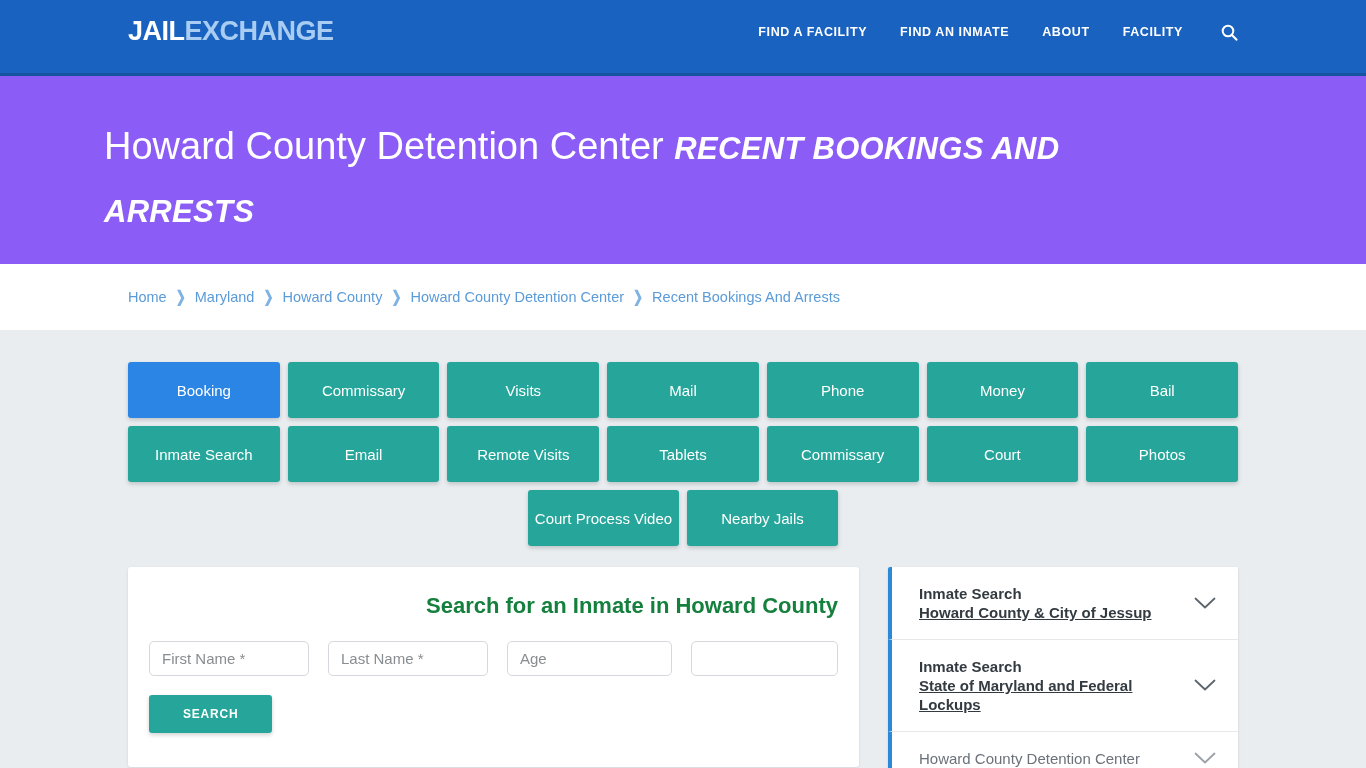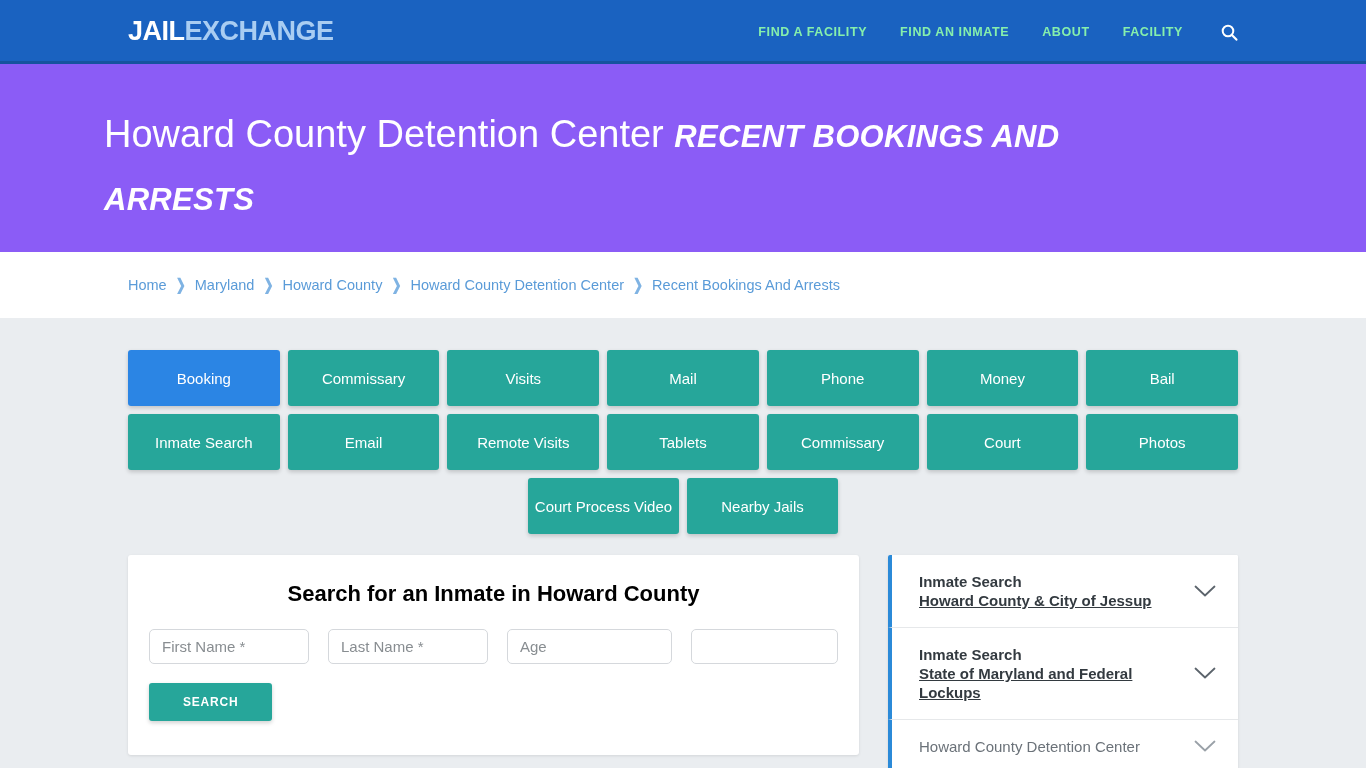--- a/index.html
+++ b/index.html
@@ -7,21 +7,21 @@
     width: 1366px;
     height: 768px;
     overflow: hidden;
     background: #eaedf0;
     font-family: "Liberation Sans", sans-serif;
   }
 
   
   .topnav {
     position: relative;
-    height: 64px;
+    height: 76px;
     background: #1a62c0;
     display: flex;
     align-items: center;
   }
   .topnav::after {
     content: "";
     position: absolute;
     left: 0; right: 0; bottom: 0;
     height: 3px;
     background: #16539f;
@@ -42,21 +42,21 @@
   .navlinks {
     position: absolute;
     right: 128px;
     top: 0;
     height: 64px;
     display: flex;
     align-items: center;
     gap: 33px;
   }
   .navlinks a {
-    color: #86efac;
+    color: #ffffff;
     font-size: 12.5px;
     font-weight: bold;
     letter-spacing: 0.6px;
     text-decoration: none;
     white-space: nowrap;
   }
   .search-icon-btn {
     display: flex;
     align-items: center;
     justify-content: center;
@@ -161,24 +161,24 @@
 
   .searchcard {
     width: 731px;
     background: #ffffff;
     border-radius: 3px;
     box-shadow: 0 1px 3px rgba(0,0,0,0.10);
     padding: 26px 21px 30px 21px;
     min-height: 200px;
   }
   .searchcard h2 {
-    text-align: center;
+    text-align: right;
     font-size: 22px;
     font-weight: bold;
-    color: #000000;
+    color: #15803d;
     margin-bottom: 22px;
   }
   .fieldrow {
     display: flex;
     gap: 19px;
     margin-bottom: 19px;
   }
   .fieldrow input,
   .fieldrow select {
     height: 35px;

